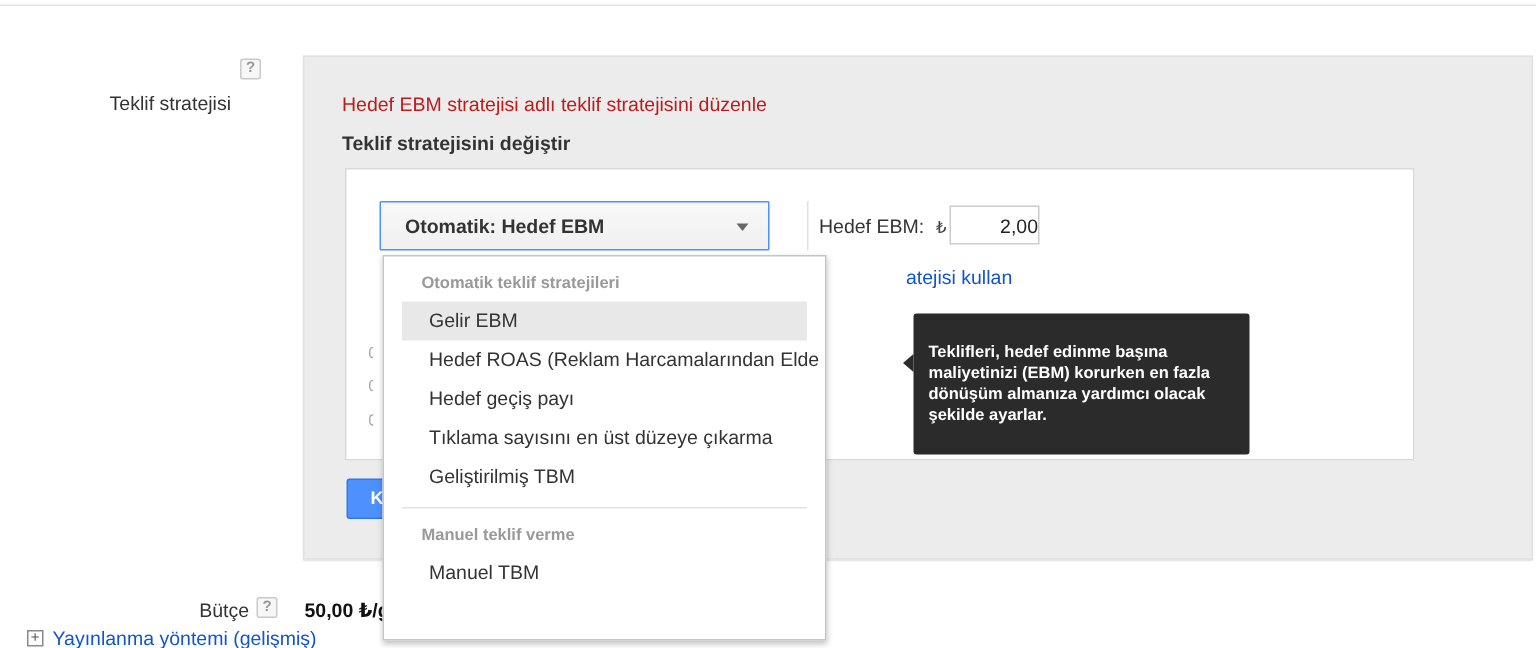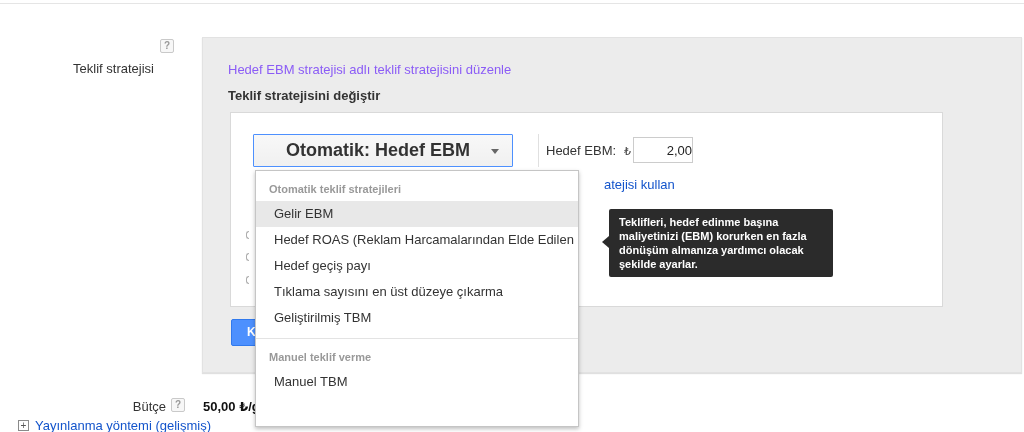--- a/index.html
+++ b/index.html
@@ -25,33 +25,33 @@
   #budget-value { position:absolute; left:203px; top:399px; font-size:13px; font-weight:bold; color:#111; }
 
   
   #delivery-expand { position:absolute; left:18px; top:420px; width:11px; height:11px;
     border:1px solid #8a8a8a; background:#fdfdfd; color:#555; font-size:10px; line-height:9px; text-align:center; }
   #delivery-link { position:absolute; left:35px; top:418px; font-size:13px; color:#1354cb; text-decoration:none; }
 
   
   .panel { position:absolute; left:202px; top:37px; width:820px; height:336px;
     background:#ececec; border:1px solid #e2e2e2; box-shadow:0 1px 1px rgba(0,0,0,0.12); }
-  #edit-link { position:absolute; left:228px; top:62px; font-size:13px; color:#8b5cf6; text-decoration:none; }
+  #edit-link { position:absolute; left:228px; top:62px; font-size:13px; color:#b91c1c; text-decoration:none; }
   #change-label { position:absolute; left:228px; top:88px; font-size:13px; color:#333;font-weight:bold; }
 
   
   .white-box { position:absolute; left:230px; top:112px; width:713px; height:195px;
     background:#ffffff; border:1px solid #d9d9d9; z-index:1; }
 
   
   .select-btn { position:absolute; left:253px; top:134px; width:260px; height:33px;
     border:1px solid #4d90fe; border-radius:1px;
     background:linear-gradient(#f8f8f8,#f0f0f0);
-    font-size:18px; font-weight:bold; color:#333;
-    line-height:31px; padding-left:32px; z-index:3; cursor:pointer; }
+    font-size:13px; font-weight:bold; color:#333;
+    line-height:31px; padding-left:16px; z-index:3; cursor:pointer; }
   .select-arrow { position:absolute; right:13px; top:14px; width:0; height:0;
     border-left:4px solid transparent; border-right:4px solid transparent; border-top:5px solid #666; }
 
   .v-divider { position:absolute; left:538px; top:134px; width:1px; height:33px; background:#e0e0e0; z-index:2; }
 
   #target-cpa-label { position:absolute; left:546px; top:143px; font-size:13px; color:#333; z-index:2; }
   #currency-symbol { position:absolute; left:624px; top:145px; font-size:11px; color:#444; z-index:2; }
   #target-cpa-input { position:absolute; left:633px; top:137px; width:60px; height:26px;
     border:1px solid #ccc; background:#fff; font-family:inherit; font-size:13px; color:#222;
     text-align:right; padding-right:0; z-index:2; }
@@ -60,33 +60,33 @@
   
   .radio-sliver { position:absolute; left:246px; width:3px; height:8px;
     border:1px solid #adadad; border-right:none; border-radius:4px 0 0 4px; background:#fff; z-index:2; }
 
   
   .save-btn { position:absolute; left:231px; top:319px; width:72px; height:27px;
     background:#4d90fe; border:1px solid #3079ed; border-radius:2px;
     color:#fff; font-size:12px; font-weight:bold; text-align:center; line-height:25px; z-index:2; cursor:pointer; }
 
   
-  .menu { position:absolute; left:255px; top:170px; width:324px; height:257px;
+  .menu { position:absolute; left:255px; top:170px; width:296px; height:257px;
     background:#fff; border:1px solid #c5c5c5; box-shadow:0 2px 4px rgba(0,0,0,0.25);
-    z-index:10; padding:6px 0; overflow:hidden; }
+    z-index:10; padding:6px 12px; overflow:hidden; }
   .menu-header { height:24px; line-height:24px; padding-left:13px;
     font-size:11px; font-weight:bold; color:#999; white-space:nowrap; }
   .menu-item { height:26px; line-height:26px; padding-left:18px;
     font-size:13px; color:#333; white-space:nowrap; cursor:pointer; }
   .menu-item.selected { background:#e8e8e8; }
   .menu-sep { border-top:1px solid #e3e3e3; margin:7px 0 6px 0; }
 
   
   .tooltip { position:absolute; left:609px; top:209px; width:224px;
-    background:#2b2b2b; border-radius:2px; padding:6px 10px;
+    background:#2b2b2b; border-radius:2px; padding:19px 10px;
     color:#fff; font-size:11px; font-weight:bold; line-height:14px; z-index:20; }
   .tooltip-arrow { position:absolute; left:-7px; top:27px; width:0; height:0;
     border-top:6px solid transparent; border-bottom:6px solid transparent; border-right:7px solid #2b2b2b; }
 </style>
 </head>
 <body>
 
 <div class="top-divider"></div>
 
 <div class="row-label" id="bid-label">Teklif stratejisi</div>

